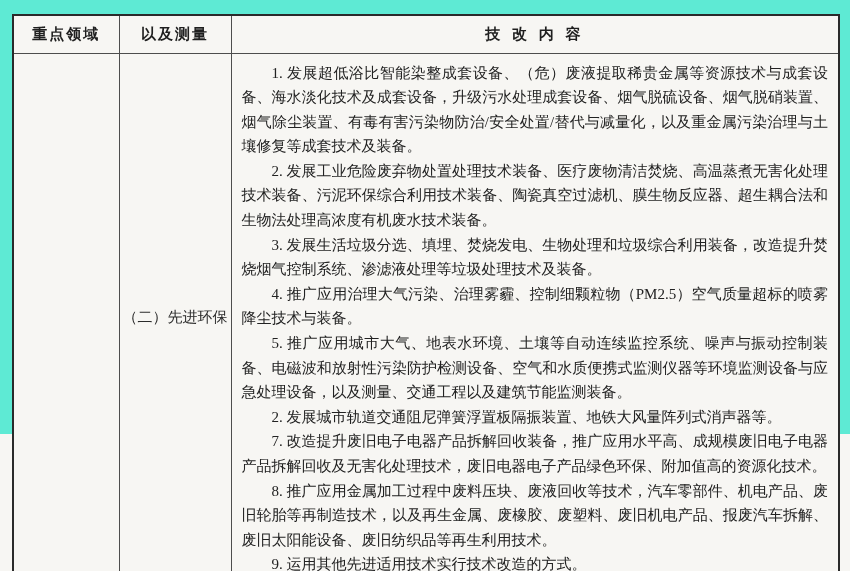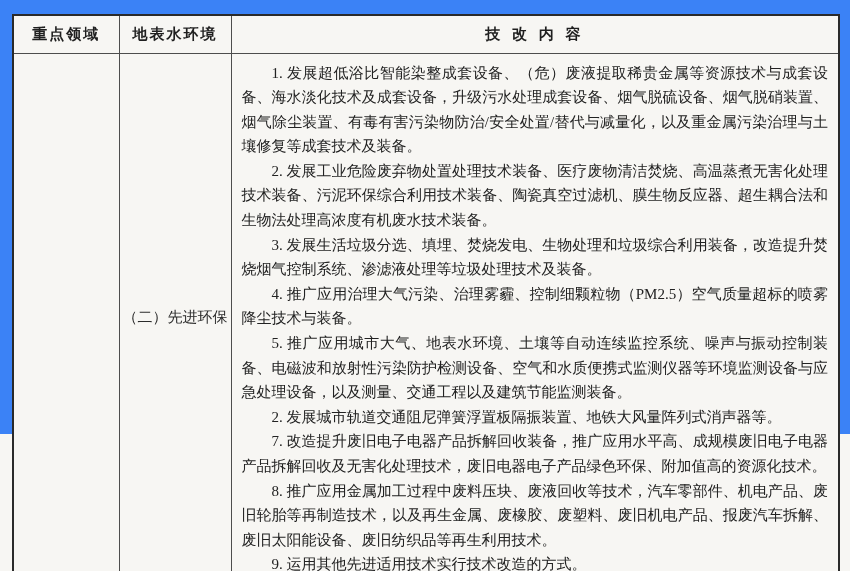--- a/index.html
+++ b/index.html
@@ -6,21 +6,21 @@
   html, body {
     width: 850px; height: 571px;
     background: #f7f6f3;
     font-family: "Liberation Serif", "DejaVu Serif", serif;
     color: #262626;
     overflow: hidden;
   }
   .page {
     position: relative;
     width: 850px; height: 434px;
-    background: #3b82f6;
+    background: #5eead4;
   }
   table.doc-table {
     position: absolute;
     left: 12px; top: 14px;
     width: 828px; height: 543px;
     border-collapse: collapse;
     table-layout: fixed;
     background: #f7f6f3;
   }
   table.doc-table th,
@@ -69,21 +69,21 @@
 <div class="page">
   <table class="doc-table">
     <colgroup>
       <col style="width:106px">
       <col style="width:112px">
       <col>
     </colgroup>
     <thead>
       <tr class="header-row">
         <th>重点领域</th>
-        <th>地表水环境</th>
+        <th>以及测量</th>
         <th class="th-content">技 改 内 容</th>
       </tr>
     </thead>
     <tbody>
       <tr>
         <td class="cell-key-area"></td>
         <td class="cell-main-direction">（二）先进环保</td>
         <td class="cell-content">
           <p>1. 发展超低浴比智能染整成套设备、（危）废液提取稀贵金属等资源技术与成套设备、海水淡化技术及成套设备，升级污水处理成套设备、烟气脱硫设备、烟气脱硝装置、烟气除尘装置、有毒有害污染物防治/安全处置/替代与减量化，以及重金属污染治理与土壤修复等成套技术及装备。</p>
           <p>2. 发展工业危险废弃物处置处理技术装备、医疗废物清洁焚烧、高温蒸煮无害化处理技术装备、污泥环保综合利用技术装备、陶瓷真空过滤机、膜生物反应器、超生耦合法和生物法处理高浓度有机废水技术装备。</p>

